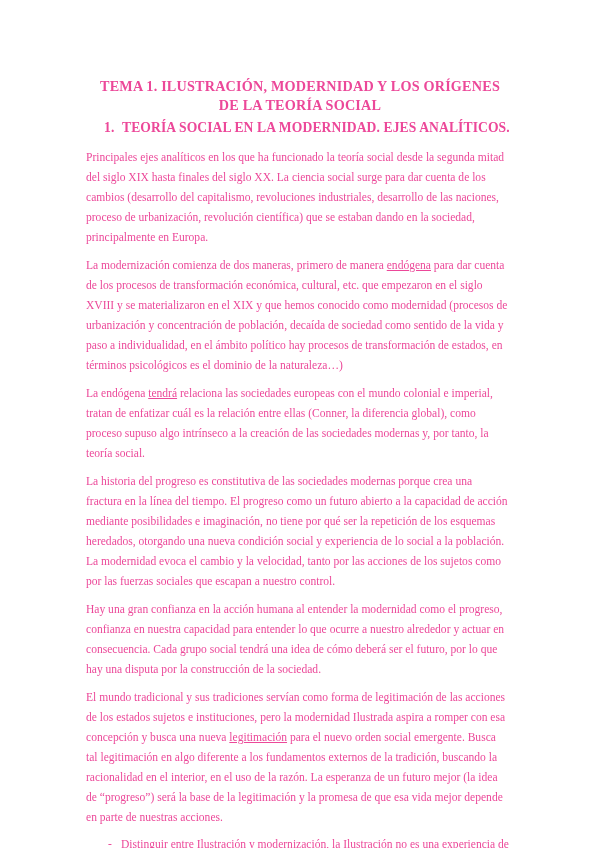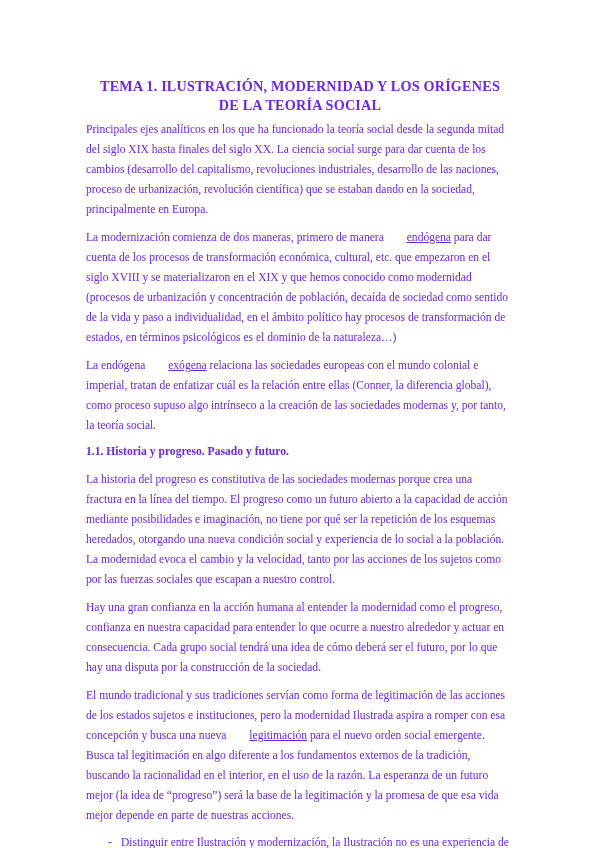--- a/index.html
+++ b/index.html
@@ -1,56 +1,58 @@
 <!DOCTYPE html>
 <html><head>
   <meta charset="utf-8">
   <style>
     html, body { margin: 0; padding: 0; background: #ffffff; }
     body { width: 600px; height: 848px; overflow: hidden; position: relative; }
     .page {
       position: absolute; left: 0; top: 0; width: 600px; height: 848px; background: #fff;
-      font-family: "Liberation Serif", "DejaVu Serif", serif; color: #6d28d9;
+      font-family: "Liberation Serif", "DejaVu Serif", serif; color: #ec4899;
     }
     .content { position: absolute; left: 86px; top: 77px; width: 424px; }
     .title {
       font-weight: bold; font-size: 14.2px; line-height: 19px; text-align: center;
       margin: 0 0 4px 0; letter-spacing: 0.2px; padding-left: 4px;
     }
     .h1 {
       font-weight: bold; font-size: 13.6px; line-height: 18px; margin: 0 0 10px 0;
       padding-left: 18px; letter-spacing: 0.1px;
     }
     .h1 .num { display: inline-block; width: 18px; }
     p.body {
       font-size: 11.55px; line-height: 20px; margin: 0 0 8px 0; text-align: left;
     }
     .h2 { font-weight: bold; font-size: 11.6px; line-height: 18px; margin: 0 0 8px 0; }
-    u { text-decoration: underline; margin-left: 20px; }
+    u { text-decoration: underline; }
     .bullet {
       position: relative; padding-left: 35px; font-size: 11.55px; line-height: 19.2px; margin: 0 0 8px 0;
     }
     .bullet .dash { position: absolute; left: 22px; top: 0; }
   </style>
 </head>
 <body>
 
 <div class="page">
   <div class="content">
 
     <div class="title">TEMA 1. ILUSTRACIÓN, MODERNIDAD Y LOS ORÍGENES DE LA TEORÍA SOCIAL</div>
 
+    <div class="h1">
+      <span class="num">1.</span><span>TEORÍA SOCIAL EN LA MODERNIDAD. EJES ANALÍTICOS.</span>
+    </div>
 
     <p class="body">Principales ejes analíticos en los que ha funcionado la teoría social desde la segunda mitad del siglo XIX hasta finales del siglo XX. La ciencia social surge para dar cuenta de los cambios (desarrollo del capitalismo, revoluciones industriales, desarrollo de las naciones, proceso de urbanización, revolución científica) que se estaban dando en la sociedad, principalmente en Europa.</p>
 
     <p class="body"><span>La modernización comienza de dos maneras, primero de manera </span><u>endógena</u><span> para dar cuenta de los procesos de transformación económica, cultural, etc. que empezaron en el siglo XVIII y se materializaron en el XIX y que hemos conocido como modernidad (procesos de urbanización y concentración de población, decaída de sociedad como sentido de la vida y paso a individualidad, en el ámbito político hay procesos de transformación de estados, en términos psicológicos es el dominio de la naturaleza…)</span></p>
 
-    <p class="body"><span>La endógena </span><u>exógena</u><span> relaciona las sociedades europeas con el mundo colonial e imperial, tratan de enfatizar cuál es la relación entre ellas (Conner, la diferencia global), como proceso supuso algo intrínseco a la creación de las sociedades modernas y, por tanto, la teoría social.</span></p>
+    <p class="body"><span>La endógena </span><u>tendrá</u><span> relaciona las sociedades europeas con el mundo colonial e imperial, tratan de enfatizar cuál es la relación entre ellas (Conner, la diferencia global), como proceso supuso algo intrínseco a la creación de las sociedades modernas y, por tanto, la teoría social.</span></p>
 
-    <div class="h2">1.1. Historia y progreso. Pasado y futuro.</div>
 
     <p class="body">La historia del progreso es constitutiva de las sociedades modernas porque crea una fractura en la línea del tiempo. El progreso como un futuro abierto a la capacidad de acción mediante posibilidades e imaginación, no tiene por qué ser la repetición de los esquemas heredados, otorgando una nueva condición social y experiencia de lo social a la población. La modernidad evoca el cambio y la velocidad, tanto por las acciones de los sujetos como por las fuerzas sociales que escapan a nuestro control.</p>
 
     <p class="body">Hay una gran confianza en la acción humana al entender la modernidad como el progreso, confianza en nuestra capacidad para entender lo que ocurre a nuestro alrededor y actuar en consecuencia. Cada grupo social tendrá una idea de cómo deberá ser el futuro, por lo que hay una disputa por la construcción de la sociedad.</p>
 
     <p class="body"><span>El mundo tradicional y sus tradiciones servían como forma de legitimación de las acciones de los estados sujetos e instituciones, pero la modernidad Ilustrada aspira a romper con esa concepción y busca una nueva </span><u>legitimación</u><span> para el nuevo orden social emergente. Busca tal legitimación en algo diferente a los fundamentos externos de la tradición, buscando la racionalidad en el interior, en el uso de la razón. La esperanza de un futuro mejor (la idea de “progreso”) será la base de la legitimación y la promesa de que esa vida mejor depende en parte de nuestras acciones.</span></p>
 
     <div class="bullet">
       <span class="dash">-</span>
       <span>Distinguir entre Ilustración y modernización, la Ilustración no es una experiencia de modernidad universal en todas las regiones.</span>

